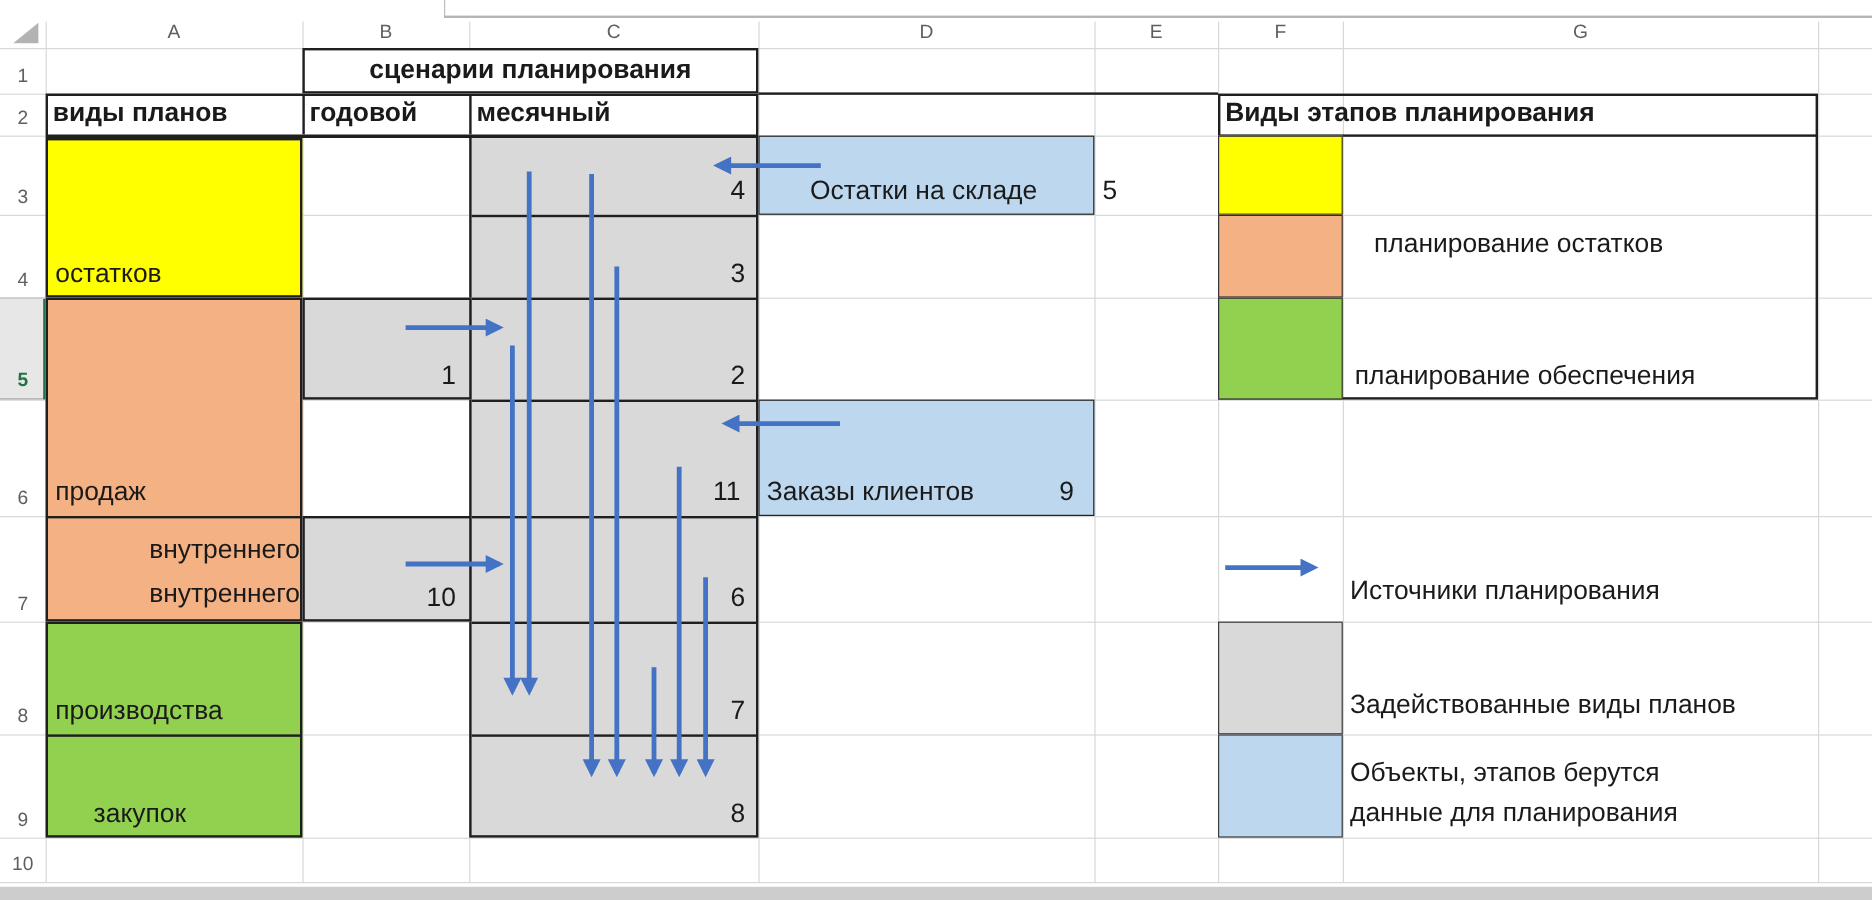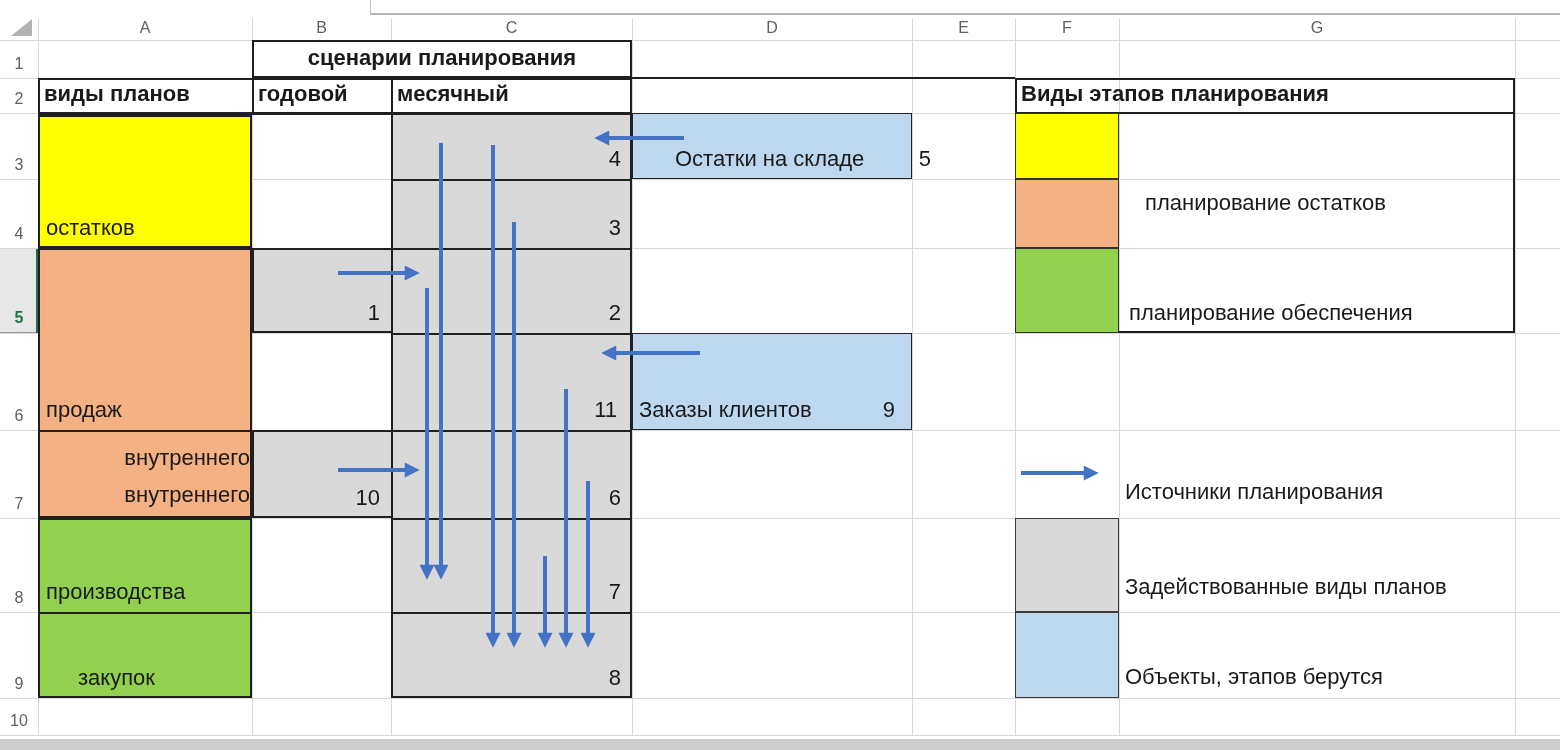--- a/index.html
+++ b/index.html
@@ -159,20 +159,21 @@
     <span>9</span>
   </div>
 
   <div class="cell txt b" style="left:1015px;top:78px;width:500px;height:34px;">Виды этапов планирования</div>
   <div class="cell txt" style="left:1121px;top:113px;width:392px;height:64px;padding-left:24px;margin-top:44px;">планирование остатков</div>
   <div class="cell txt" style="left:1121px;top:248px;width:392px;height:83px;padding-left:8px;">планирование обеспечения</div>
   <div class="cell txt" style="left:1121px;top:430px;width:392px;height:84px;padding-left:4px;padding-bottom:9px;">Источники планирования</div>
   <div class="cell txt" style="left:1121px;top:518px;width:420px;height:90px;padding-left:4px;padding-bottom:8px;">Задействованные виды планов</div>
   <div class="cell two2" style="left:1121px;top:612px;width:392px;height:84px;padding-left:4px;">
     <span>Объекты, этапов берутся</span>
+    <span>данные для планирования</span>
   </div>
 
   <svg class="arrows" width="1560" height="750" viewBox="0 0 1560 750">
     <defs>
       <marker id="ah" viewBox="0 0 10 10" refX="7.5" refY="5" markerWidth="16" markerHeight="15" markerUnits="userSpaceOnUse" orient="auto">
         <path d="M0,0 L10,5 L0,10 z" fill="#4472C4"></path>
       </marker>
     </defs>
     <g stroke="#4472C4" stroke-width="4" fill="none">
       <line x1="684" y1="138" x2="598" y2="138" marker-end="url(#ah)"></line>

